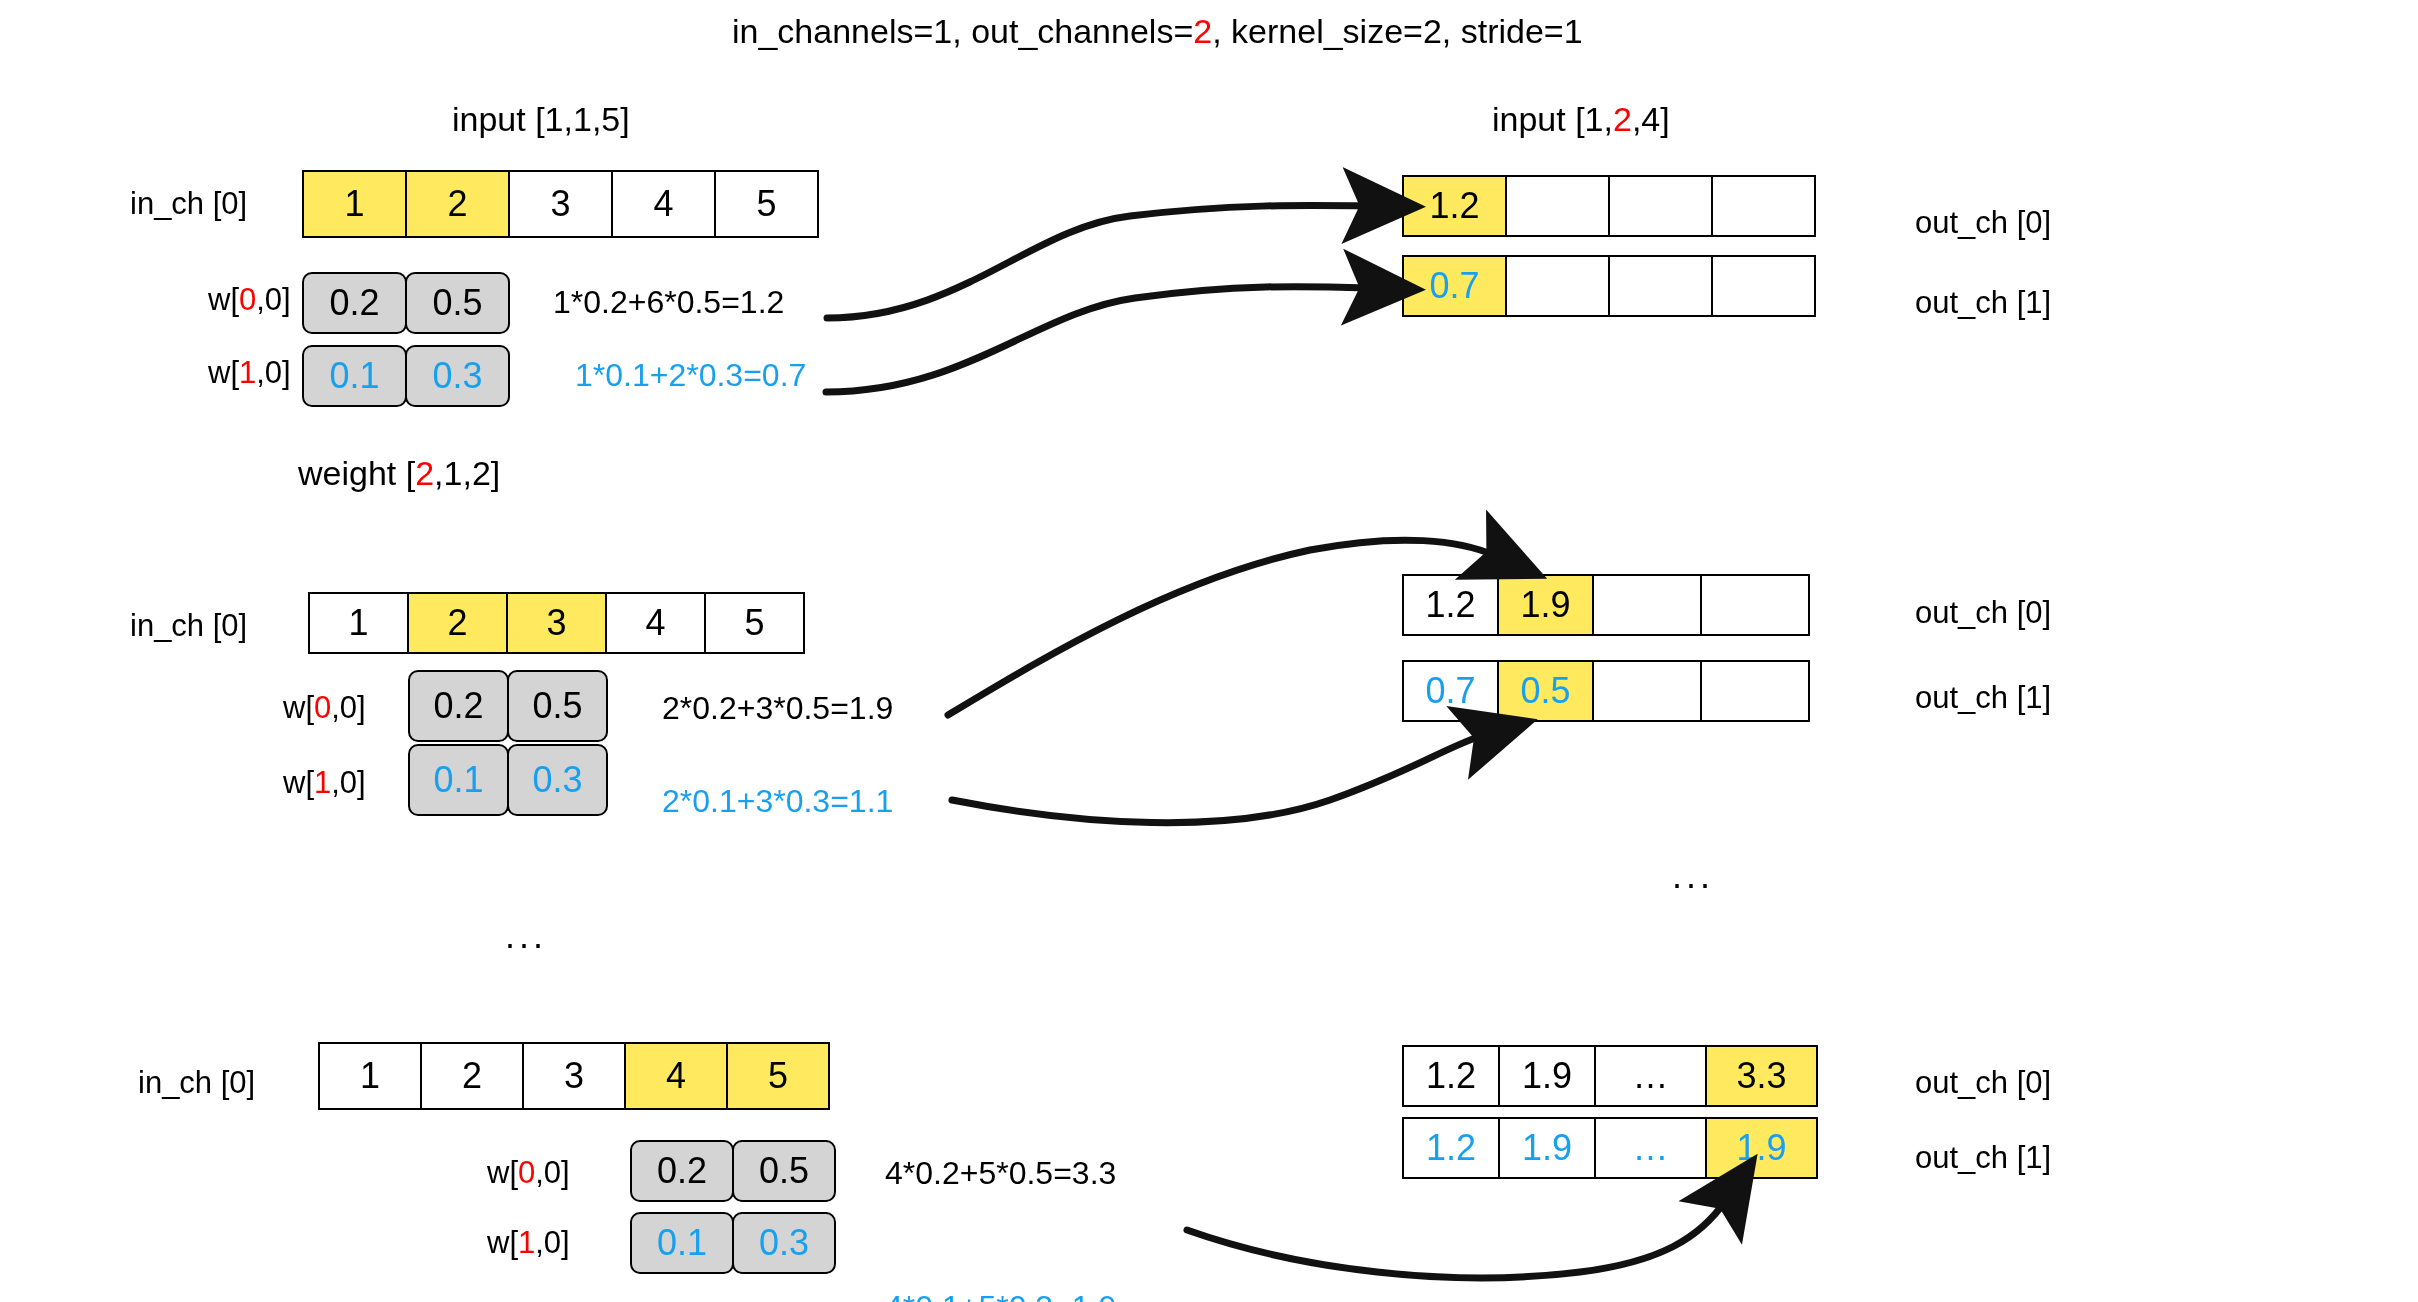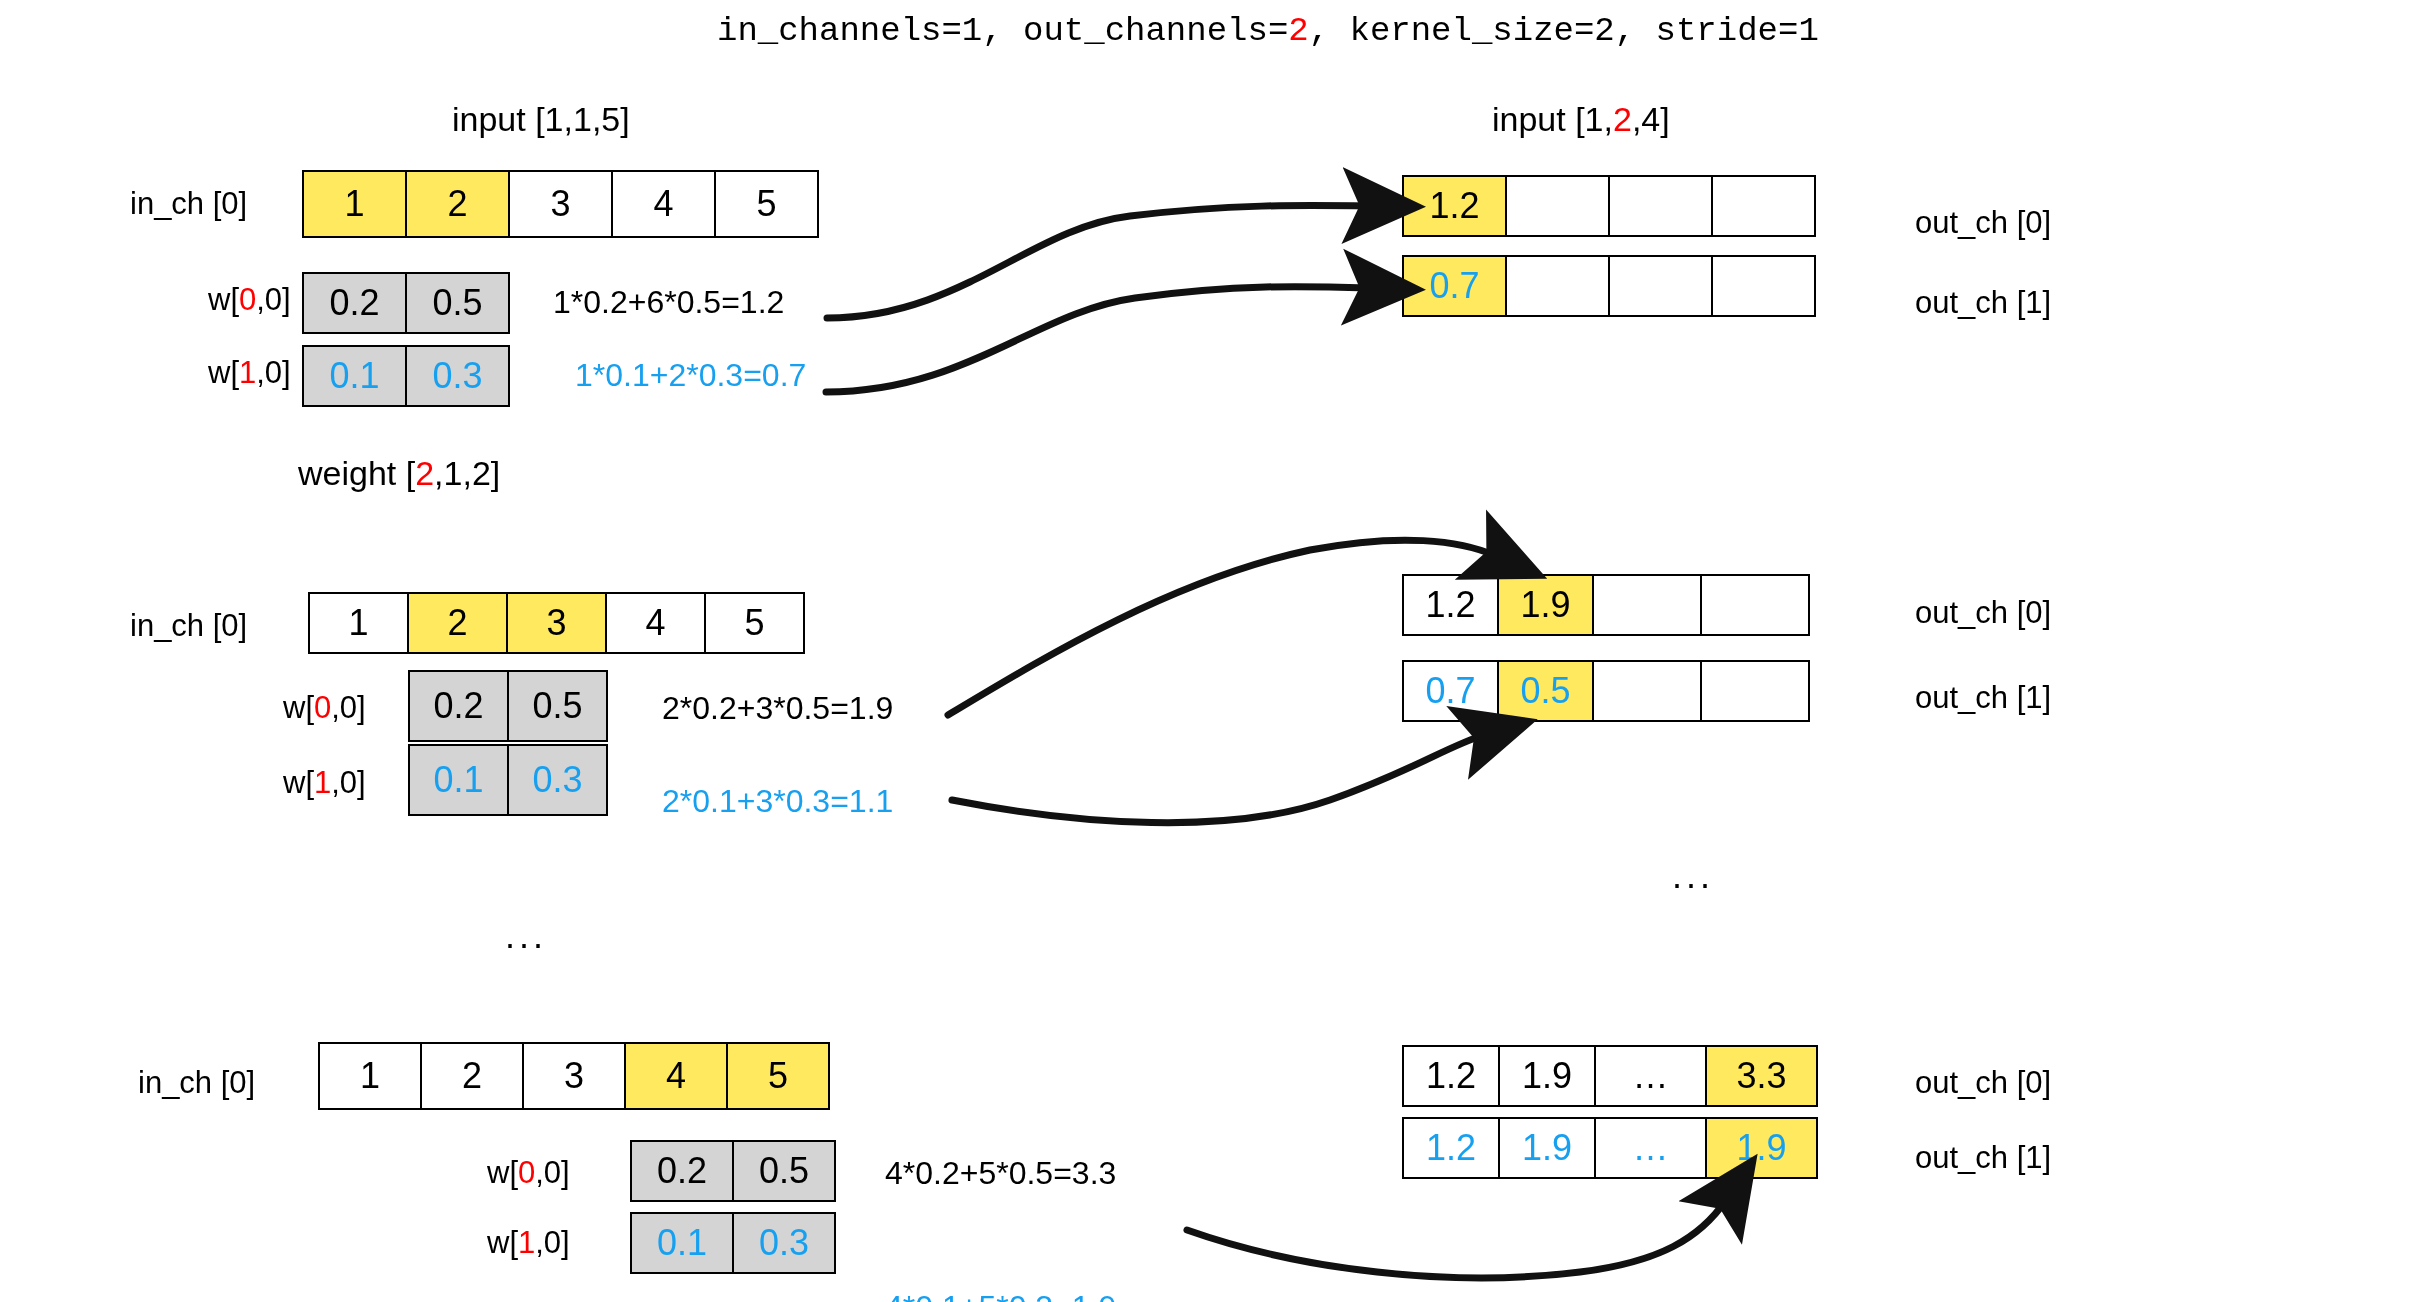--- a/index.html
+++ b/index.html
@@ -23,29 +23,29 @@
   .cell{
     box-sizing:border-box;
     border:2px solid #000000;
     margin-left:-2px;
     display:flex;align-items:center;justify-content:center;
     font-size:36px;
     background:#ffffff;
   }
   .cell:first-child{margin-left:0;}
   .cell.hl{background:#ffe95e;}
-  .cell.grey{background:#d4d4d4;}
+  .cell.grey{background:#d4d4d4;border-radius:10px;}
   .cell.blue{color:#18a0f0;}
 
   svg.arrows{position:absolute;left:0;top:0;width:2418px;height:1302px;pointer-events:none;}
 </style>
 </head>
 <body>
 
-<div class="abs ttl" style="left:717px;top:12px;font-family:Liberation Mono, monospace;">
+<div class="abs ttl" style="left:732px;top:12px;">
   <span>in_channels=1, out_channels=</span><span class="red">2</span><span>, kernel_size=2, stride=1</span>
 </div>
 
 <div class="abs ttl" style="left:452px;top:100px;">
   <span>input [1,1,5]</span>
 </div>
 <div class="abs ttl" style="left:1492px;top:100px;">
   <span>input [1,</span><span class="red">2</span><span>,4]</span>
 </div>
 <div class="abs ttl" style="left:298px;top:445px;margin-top:9px;">

